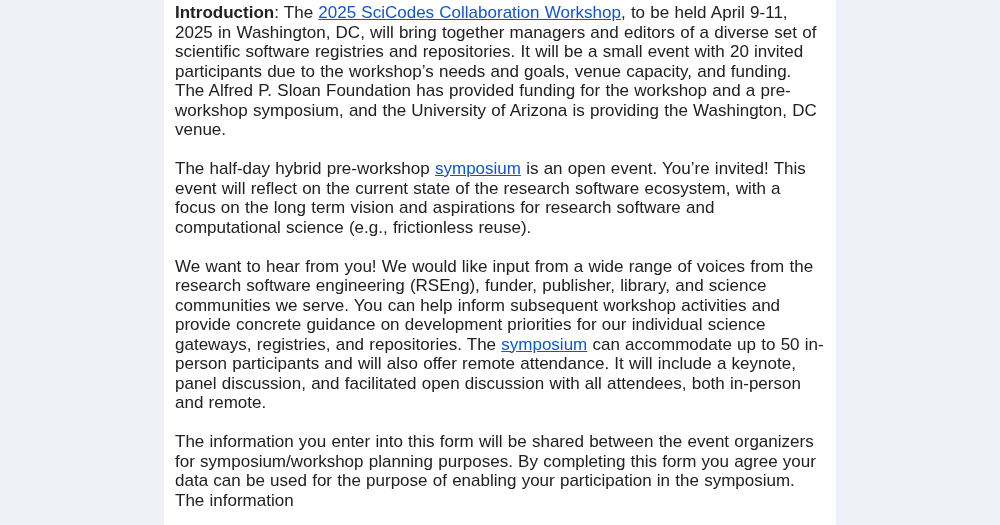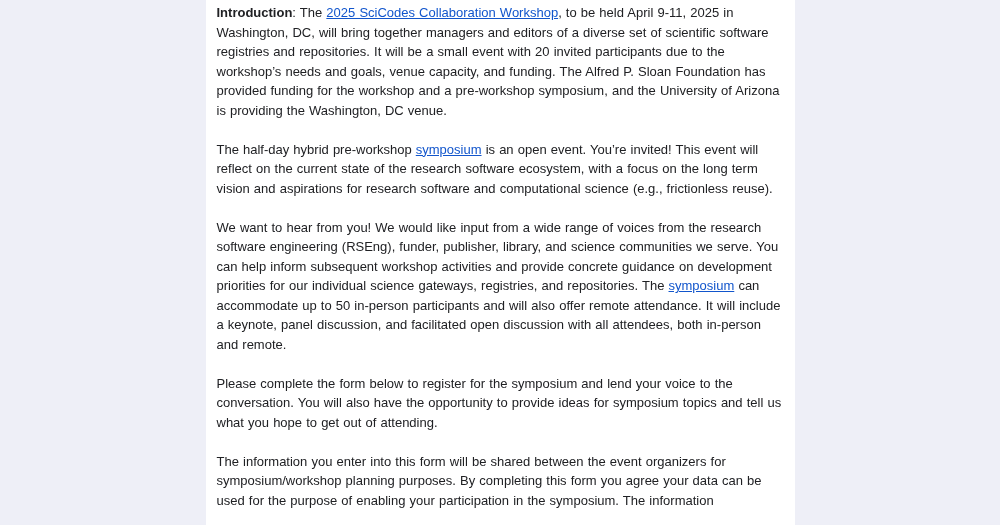--- a/index.html
+++ b/index.html
@@ -12,28 +12,28 @@
     overflow: hidden;
     background: #eeeff7;
     font-family: "Liberation Sans", sans-serif;
   }
   .viewport {
     width: 1000px;
     height: 525px;
     overflow: hidden;
   }
   .content-column {
-    width: 589px;
+    width: 672px;
     min-height: 525px;
     margin: 0 auto;
     background: #ffffff;
     box-sizing: border-box;
     padding: 3px 11px 0 11px;
     color: #202124;
-    font-size: 13px;
+    font-size: 17px;
     line-height: 19.5px;
   }
   p.para {
     margin: 0 0 19.5px 0;
     word-spacing: 0.5px;
   }
   p.para:last-child {
     margin-bottom: 4px;
   }
   .bold-run {
@@ -47,17 +47,16 @@
 </style>
 </head>
 <body>
 
 <div class="viewport">
   <div class="content-column">
     <div>
         <p class="para"><span class="bold-run">Introduction</span><span class="text-run">: The </span><a class="inline-link" href="#">2025 SciCodes Collaboration Workshop</a><span class="text-run">, to be held April 9-11, 2025 in Washington, DC, will bring together managers and editors of a diverse set of scientific software registries and repositories. It will be a small event with 20 invited participants due to the workshop’s needs and goals, venue capacity, and funding. The Alfred P. Sloan Foundation has provided funding for the workshop and a pre-workshop symposium, and the University of Arizona is providing the Washington, DC venue.</span></p>
         <p class="para"><span class="text-run">The half-day hybrid pre-workshop </span><a class="inline-link" href="#">symposium</a><span class="text-run"> is an open event. You’re invited! This event will reflect on the current state of the research software ecosystem, with a focus on the long term vision and aspirations for research software and computational science (e.g., frictionless reuse).</span></p>
         <p class="para"><span class="text-run">We want to hear from you! We would like input from a wide range of voices from the research software engineering (RSEng), funder, publisher, library, and science communities we serve. You can help inform subsequent workshop activities and provide concrete guidance on development priorities for our individual science gateways, registries, and repositories. The </span><a class="inline-link" href="#">symposium</a><span class="text-run"> can accommodate up to 50 in-person participants and will also offer remote attendance. It will include a keynote, panel discussion, and facilitated open discussion with all attendees, both in-person and remote.</span></p>
-        <p class="para"><span class="text-run">Please complete the form below to register for the symposium and lend your voice to the conversation. You will also have the opportunity to provide ideas for symposium topics and tell us what you hope to get out of attending.</span></p>
         <p class="para"><span class="text-run">The information you enter into this form will be shared between the event organizers for symposium/workshop planning purposes. By completing this form you agree your data can be used for the purpose of enabling your participation in the symposium. The information</span></p>
       </div>
   </div>
 </div>
 
 </body></html>

